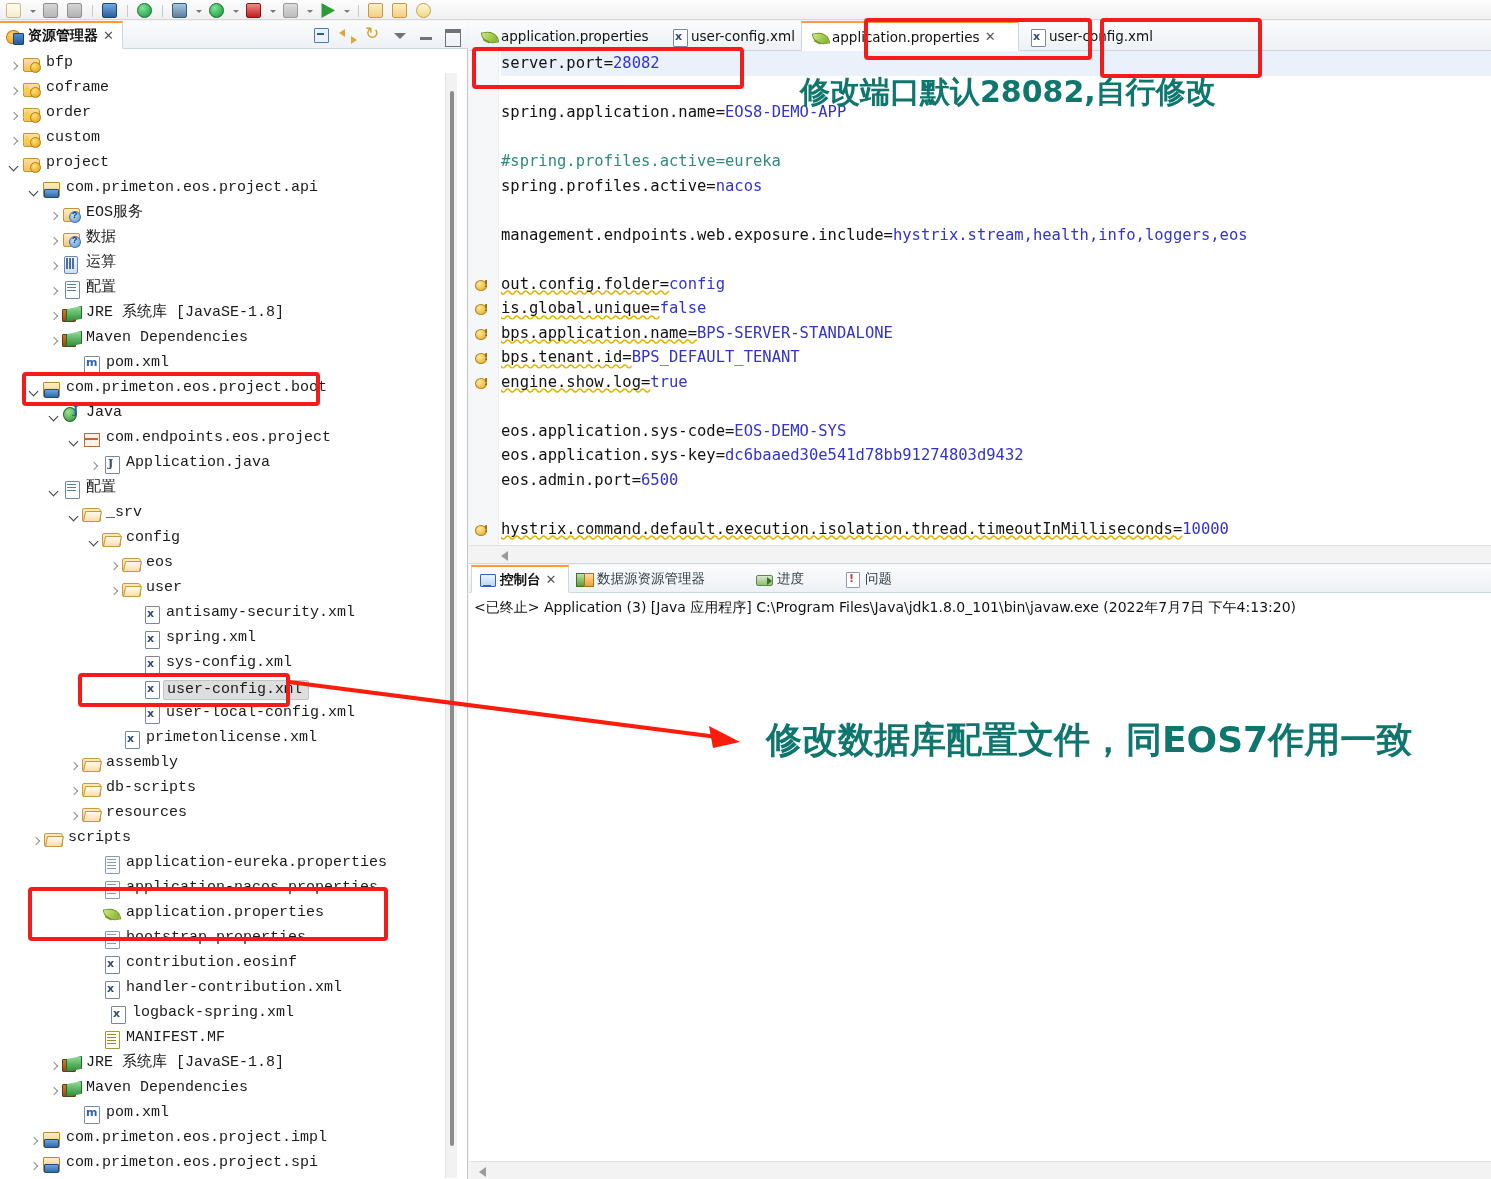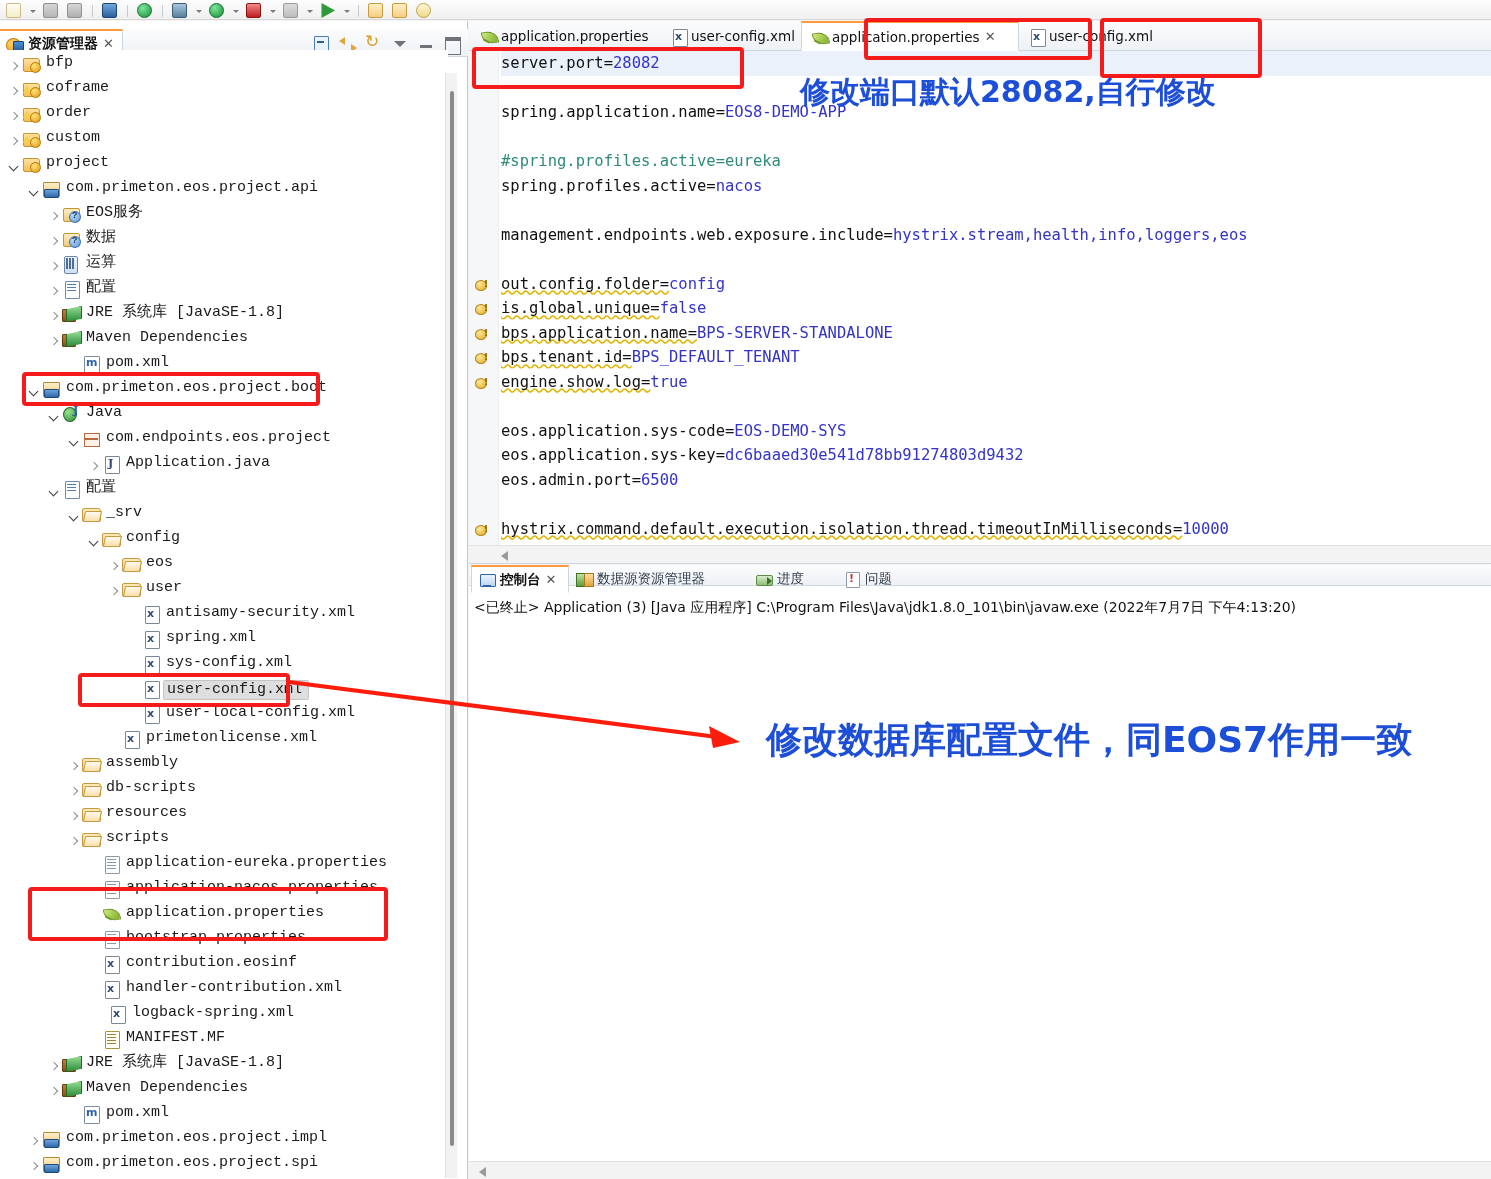--- a/index.html
+++ b/index.html
@@ -47,21 +47,20 @@
   
   .explorer {
     position: absolute; left: 0; top: 21px; width: 468px; height: 1158px;
     background: #ffffff;
     border-right: 1px solid #c0c6cc;
   }
   .ex-titlebar {
     position: relative; height: 28px; width: 468px;
     background: linear-gradient(#fbfcfd, #eef1f5);
     border-bottom: 1px solid #cfd6dd;
-    margin-top: 8px;
   }
   .ex-tab {
     position: absolute; left: 0; top: 0; height: 28px;
     display: flex; align-items: center; gap: 5px;
     padding: 0 8px 0 6px;
     background: #ffffff;
     border-top: 2px solid #ff9a3c;
     border-right: 1px solid #cfd6dd;
     border-bottom: 1px solid #ffffff;
   }
@@ -382,21 +381,21 @@
     border-top: 5px solid transparent; border-bottom: 5px solid transparent;
     border-right: 7px solid #9a9a9a;
   }
 
   
   .console {
     position: absolute; left: 0; top: 544px; width: 1022px; height: 614px;
     background: #ffffff;
   }
   .cons-tabrow {
-    position: absolute; left: 0; top: 0; width: 1022px; height: 21px;
+    position: absolute; left: 0; top: 0; width: 1022px; height: 28px;
     background: linear-gradient(#fbfcfd, #eef1f5);
     border-bottom: 1px solid #cfd6dd;
   }
   .cons-tab {
     position: absolute; top: 0; height: 28px; display: flex; align-items: center; gap: 5px;
     padding: 0 7px; font-size: 13.5px; font-family: "DejaVu Sans", sans-serif;
     white-space: nowrap; cursor: pointer;
   }
   .cons-tab.active {
     background:#fff; border-top: 2px solid #ff9a3c;
@@ -456,21 +455,21 @@
     content:"!"; position:absolute; left:5px; top:1px; font-size:11px; color:#c0392b;
     font-weight:bold; font-family:"DejaVu Sans", sans-serif;
   }
 
   
   .rbox {
     position: absolute; border: 4px solid #f51b1b; border-radius: 4px;
     pointer-events: none;
   }
   .rtext {
-    position: absolute; color: #1d4ed8; font-weight: bold;
+    position: absolute; color: #0f766e; font-weight: bold;
     font-family: "DejaVu Sans", sans-serif; white-space: nowrap;
   }
   .arrow-svg { position: absolute; pointer-events: none; }
 </style>
 </head>
 <body>
 
 <div id="app">
 
   <div class="toolbar-strip">
@@ -702,21 +701,21 @@
         <div class="trow" style="padding-left: 66px;">
           <span class="twist closed"></span>
           <span class="ti ic-folder"></span>
           <span class="tlabel">db-scripts</span>
         </div>
         <div class="trow" style="padding-left: 66px;">
           <span class="twist closed"></span>
           <span class="ti ic-folder"></span>
           <span class="tlabel">resources</span>
         </div>
-        <div class="trow" style="padding-left: 66px;">
+        <div class="trow" style="padding-left: 28px;">
           <span class="twist closed"></span>
           <span class="ti ic-folder"></span>
           <span class="tlabel">scripts</span>
         </div>
         <div class="trow" style="padding-left: 86px;">
           <span class="twist "></span>
           <span class="ti ic-prop"></span>
           <span class="tlabel">application-eureka.properties</span>
         </div>
         <div class="trow" style="padding-left: 86px;">

